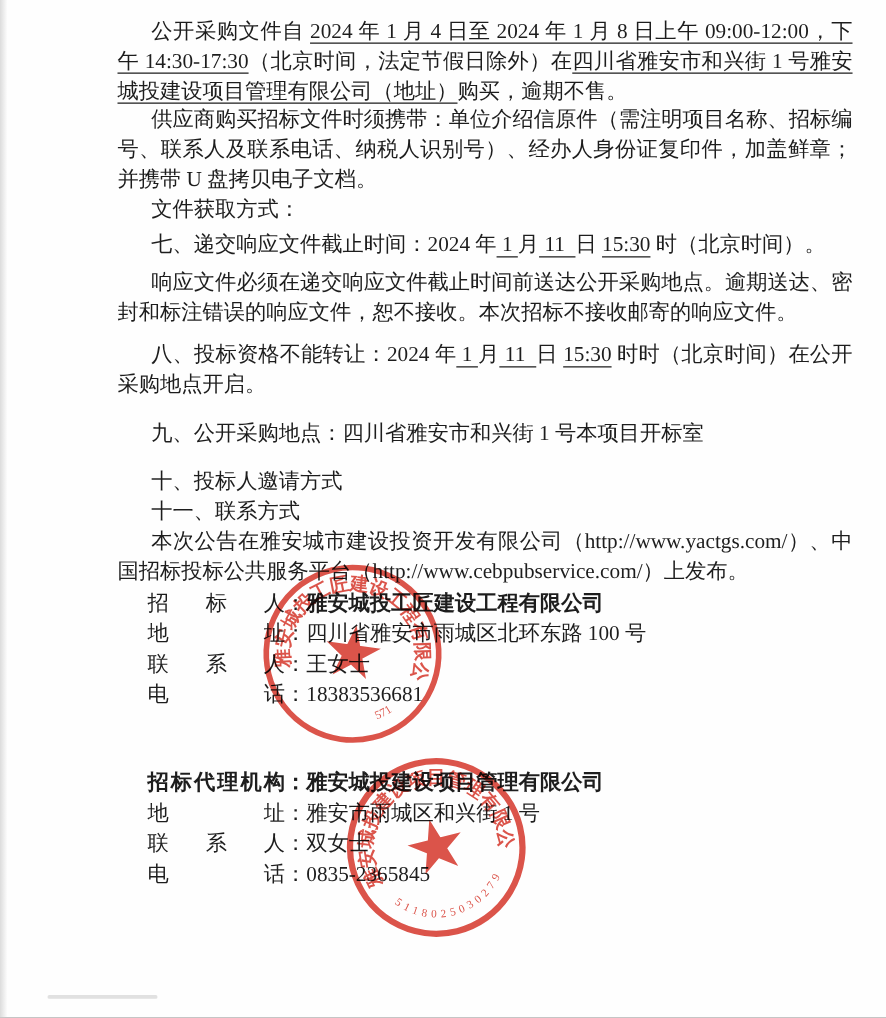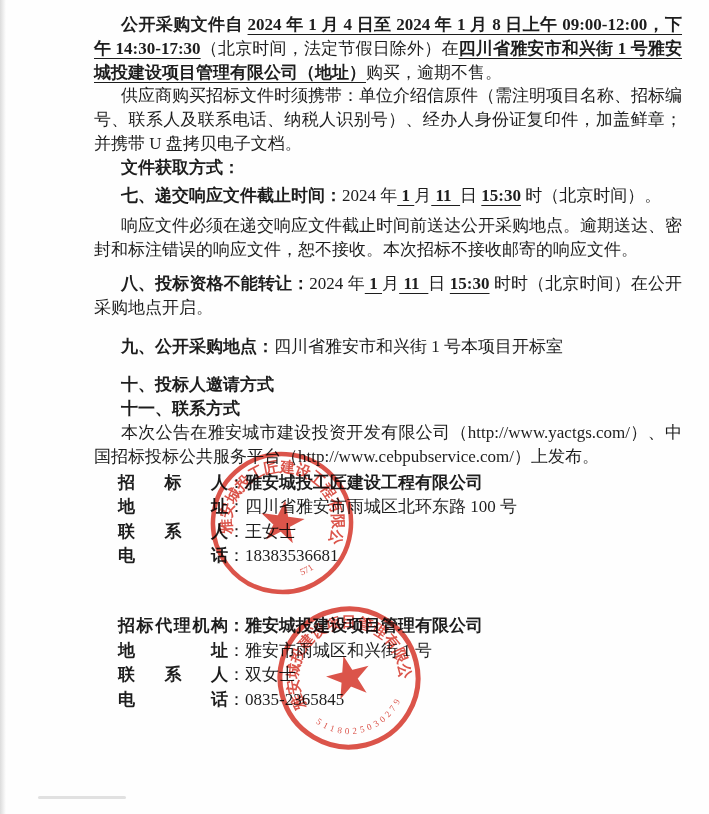--- a/index.html
+++ b/index.html
@@ -8,26 +8,26 @@
   .page-edge{position:absolute;left:0;top:0;width:6px;height:100%;
         background:linear-gradient(90deg,#dcdcdc,rgba(255,255,255,0));}
   .smudge{position:absolute;left:38px;top:796px;width:88px;height:3px;background:#c9c9c9;opacity:.55;border-radius:2px;}
   .content{position:absolute;left:94px;top:13px;width:588px;}
   .para{margin:0;font-size:17px;line-height:23.8px;text-align:justify;}
   .para.indent{text-indent:27px;}
   #p-deadline{margin-top:4px;}
   #p-delivery{margin-top:7px;}
   #p-opening{margin-top:10px;}
   #p-location,#p-invitation{margin-top:15px;}
-  .b{font-weight:700;}
+  .b{font-weight:400;}
   .u{text-decoration:underline;text-underline-offset:3.5px;text-decoration-thickness:1.1px;}
   .contact-block{margin-top:2px;padding-left:24px;font-size:17px;line-height:24.6px;}
   #contact-block-2{margin-top:45px;}
   .c-row{white-space:nowrap;}
-  .c-label{display:inline-block;width:110px;text-align:justify;text-align-last:justify;vertical-align:top;font-weight:bold;}
+  .c-label{display:inline-block;width:110px;text-align:justify;text-align-last:justify;vertical-align:top;}
   .bold{font-weight:700;}
   .seal{position:absolute;mix-blend-mode:multiply;opacity:.88;color:var(--seal-red,#d73c31);}
   #seal-1{left:207px;top:448px;}
   #seal-2{left:274px;top:603px;}
   .seal text{font-family:"Liberation Serif","DejaVu Serif",serif;}
 </style>
 </head>
 <body>
 
 <div class="page">

